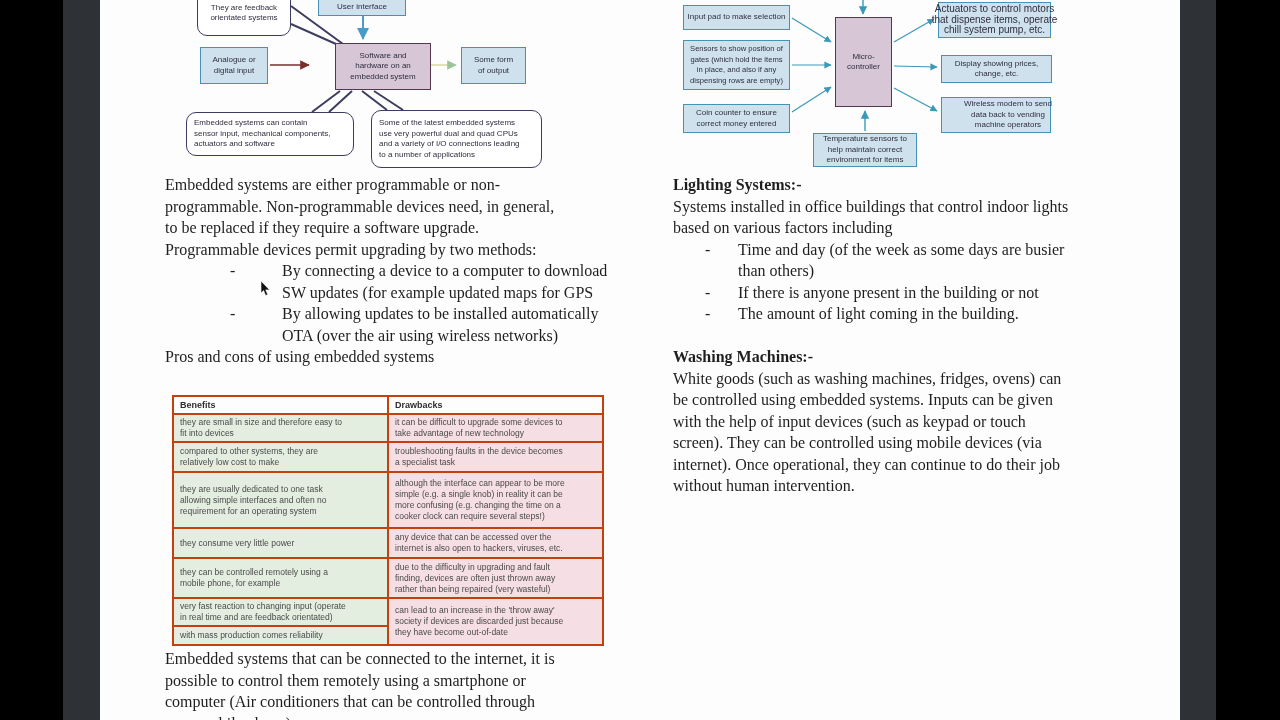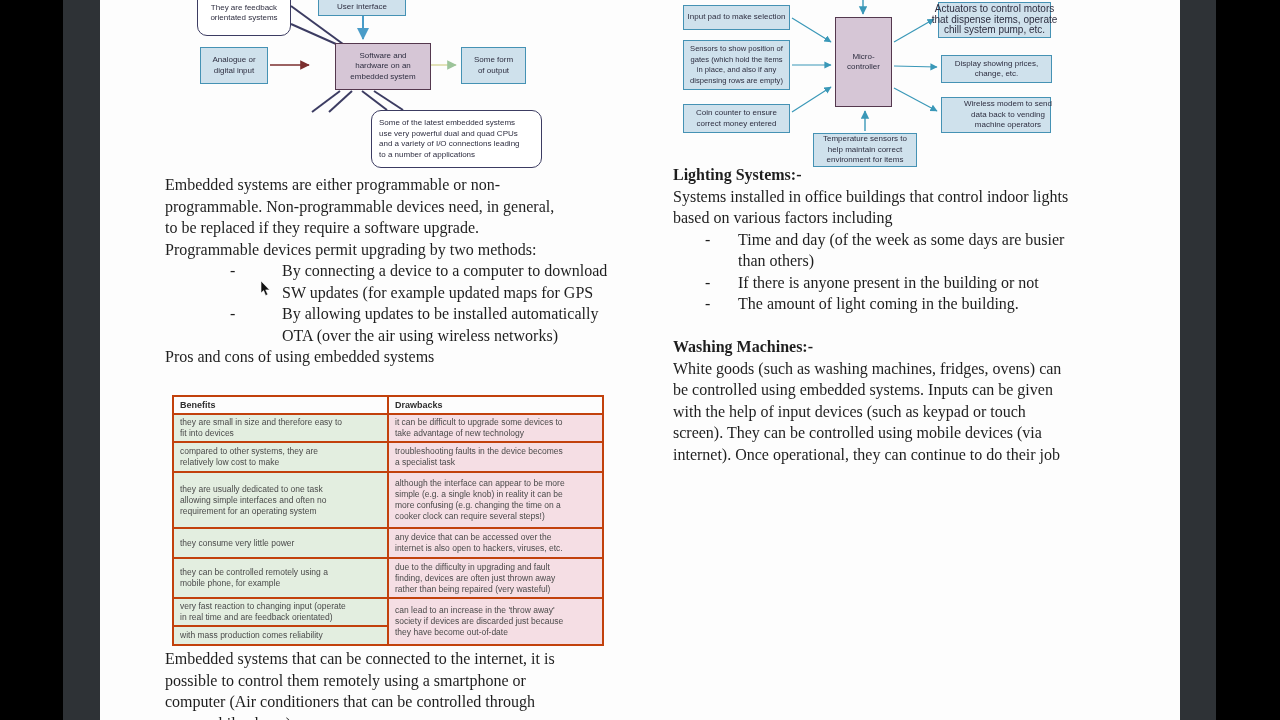--- a/index.html
+++ b/index.html
@@ -101,20 +101,23 @@
   <div class="bubble center-text" style="left:97px; top:-10px; width:94px; height:46px;">They are feedback
 orientated systems</div>
   <div class="dbox blue-box" style="left:218px; top:-14px; width:88px; height:30px; align-items:flex-end; padding-bottom:3px;">User interface</div>
   <div class="dbox blue-box" style="left:100px; top:47px; width:68px; height:37px;">Analogue or
 digital input</div>
   <div class="dbox purple-box" style="left:215px; top:43px; width:96px; height:47px;margin-left:20px;">Software and
 hardware on an
 embedded system</div>
   <div class="dbox blue-box" style="left:361px; top:47px; width:65px; height:37px;">Some form
 of output</div>
+  <div class="bubble" style="left:86px; top:112px; width:168px; height:44px;">Embedded systems can contain
+sensor input, mechanical components,
+actuators and software</div>
   <div class="bubble" style="left:271px; top:110px; width:171px; height:58px;">Some of the latest embedded systems
 use very powerful dual and quad CPUs
 and a variety of I/O connections leading
 to a number of applications</div>
 
   <div class="dbox blue-box" style="left:583px; top:5px; width:107px; height:25px;">Input pad to make selection</div>
   <div class="dbox blue-box" style="left:583px; top:40px; width:107px; height:50px; font-size:7.6px;">Sensors to show position of
 gates (which hold the items
 in place, and also if any
 dispensing rows are empty)</div>
@@ -212,21 +215,21 @@
 
   <div class="text-col" style="left:65px; top:648px; width:470px;">
     <div>
         <div class="text-line">Embedded systems that can be connected to the internet, it is</div>
         <div class="text-line">possible to control them remotely using a smartphone or</div>
         <div class="text-line">computer (Air conditioners that can be controlled through</div>
       </div>
     <div class="text-line">your mobile phone)</div>
   </div>
 
-  <div class="text-col" style="left:573px; top:164px; width:468px;">
+  <div class="text-col" style="left:573px; top:174px; width:468px;">
     <div class="text-line bold-head">Lighting Systems:-</div>
     <div>
         <div class="text-line">Systems installed in office buildings that control indoor lights</div>
         <div class="text-line">based on various factors including</div>
       </div>
     <div class="bullet-row" style="padding-left:32px;">
       <span class="bullet-dash" style="width:33px;">-</span>
       <span>
           <div class="text-line">Time and day (of the week as some days are busier</div>
           <div class="text-line">than others)</div>
@@ -245,20 +248,21 @@
         </span>
     </div>
     <div class="spacer"></div>
     <div class="text-line bold-head">Washing Machines:-</div>
     <div>
         <div class="text-line">White goods (such as washing machines, fridges, ovens) can</div>
         <div class="text-line">be controlled using embedded systems. Inputs can be given</div>
         <div class="text-line">with the help of input devices (such as keypad or touch</div>
         <div class="text-line">screen). They can be controlled using mobile devices (via</div>
         <div class="text-line">internet). Once operational, they can continue to do their job</div>
+        <div class="text-line">without human intervention.</div>
       </div>
   </div>
 
   <svg id="mouse-cursor" viewBox="0 0 12 16">
     <polygon points="1,0 1,12 3.6,9.6 5.6,14.5 7.8,13.6 5.7,8.9 9.6,8.9" fill="#111" stroke="#fff" stroke-width="0.6"></polygon>
   </svg>
 
 </div>
 
 </body></html>

